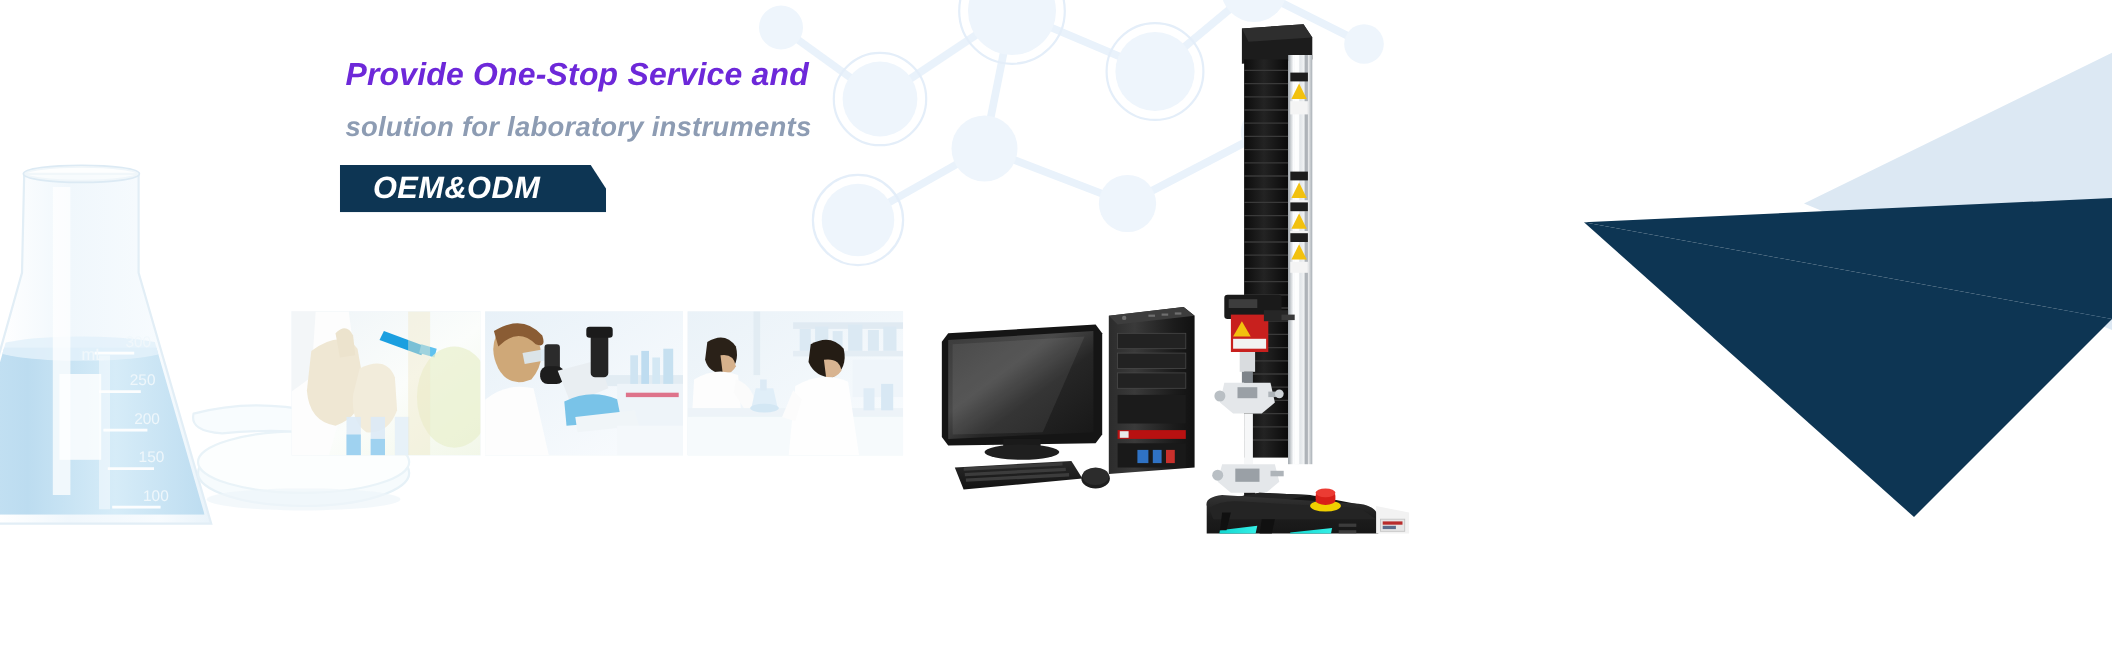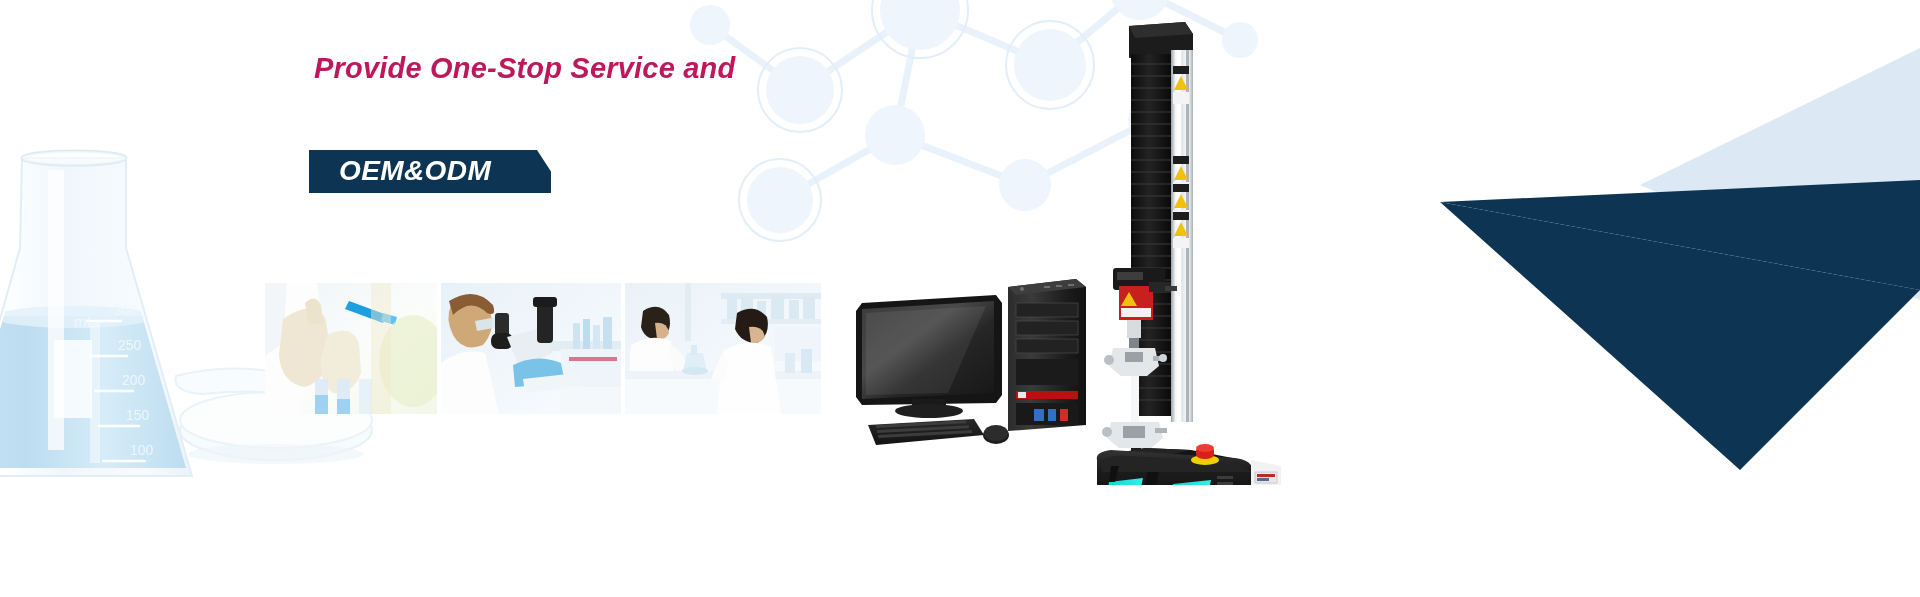--- a/index.html
+++ b/index.html
@@ -39,21 +39,21 @@
 
   
   .headline {
     position:absolute; left:314px; top:54px;
     width:640px;
   }
   .headline .line1 {
     font-size:29px;
     font-weight:bold;
     font-style:italic;
-    color:#be185d;
+    color:#6d28d9;
     letter-spacing:.2px;
     line-height:1.0;
     white-space:nowrap;
   }
   .headline .line2 {
     margin-top:21px;
     font-size:25px;
     font-weight:bold;
     font-style:italic;
     color:#8d9cb3;
@@ -168,20 +168,21 @@
 
   <div class="tri-dark">
     <svg width="480" height="480" viewBox="0 0 480 480">
       <polygon points="480,180 480,290 0,202" fill="#0d3553"></polygon>
       <polygon points="480,290 0,202 300,470" fill="#0d3553"></polygon>
     </svg>
   </div>
 
   <div class="headline">
     <div class="line1">Provide One-Stop Service and</div>
+    <div class="line2">solution for laboratory instruments</div>
   </div>
 
   <div class="badge-wrap">
     <svg width="242" height="43" viewBox="0 0 242 43">
       <polygon points="0,0 228,0 242,21.5 242,43 0,43" fill="#0d3553"></polygon>
     </svg>
     <span class="badge-text">OEM&amp;ODM</span>
   </div>
 
   <div class="flask">

